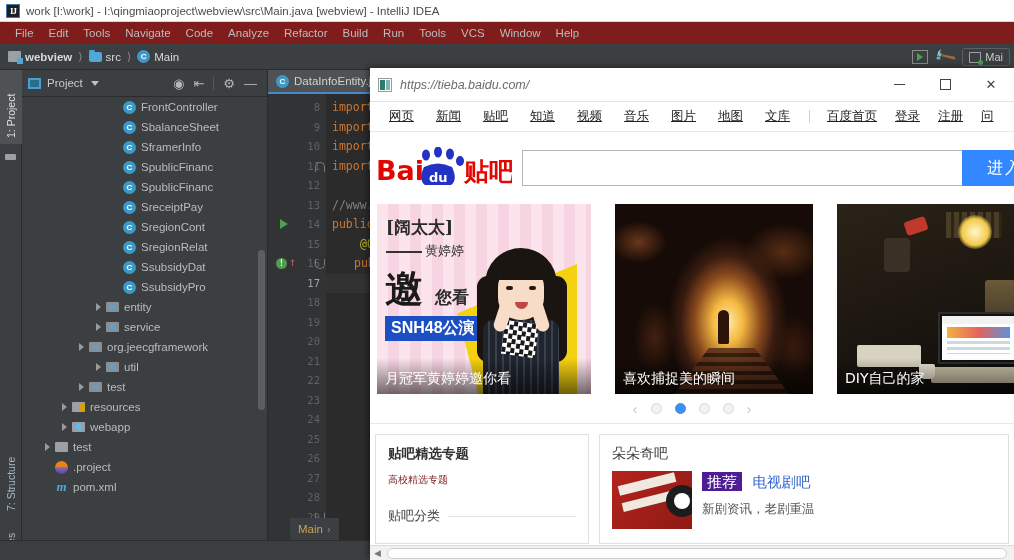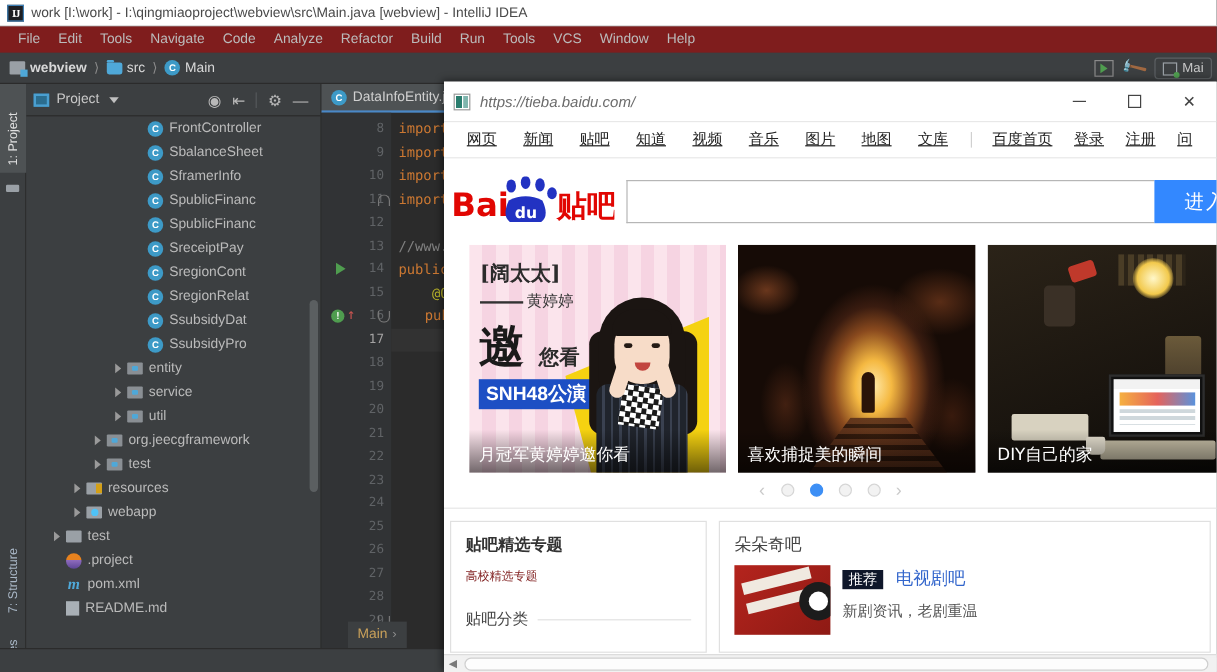--- a/index.html
+++ b/index.html
@@ -208,21 +208,21 @@
     width:440px; height:36px; border:1px solid #b6b6b6; border-right:none;
     background:#fff; outline:none; font-size:14px; padding:0 8px;
   }
   .s-btn {
     width:86px; height:36px; background:#3388ff; color:#fff; border:none;
     font-size:16px; letter-spacing:2px; cursor:pointer;
     font-family:"DejaVu Sans", sans-serif;
   }
 
   
-  .carousel { display:flex; gap:10px; padding-left:21px; height:190px; }
+  .carousel { display:flex; gap:24px; padding-left:7px; height:190px; }
   .card { position:relative; overflow:hidden; flex:0 0 auto;}
   .c1 { width:214px; }
   .c2 { width:198px; }
   .c3 { width:195px; }
   .card .cap {
     position:absolute; left:0; right:0; bottom:0; height:36px;
     background:linear-gradient(transparent, rgba(0,0,0,.55));
     color:#fff; font-size:14px; display:flex; align-items:flex-end;
     padding:0 0 6px 8px; font-family:"DejaVu Sans", sans-serif;
   }
@@ -300,21 +300,21 @@
   .bx-sub { font-size:10px; color:#7f1d1d; }
   .bx-cat { font-size:13px; color:#444; display:flex; align-items:center; gap:8px; margin-top:20px;}
   .bx-cat .ln { flex:1; height:1px; background:#e2e2e2; }
   .item { display:flex; gap:10px; }
   .item-thumb { width:80px;height:58px;background:linear-gradient(135deg,#b4241d,#8e1a14); position:relative; overflow:hidden; flex:0 0 auto;}
   .item-thumb .sl { position:absolute; left:6px; top:8px; width:58px; height:10px; background:#f0e9e0; transform:rotate(-14deg);}
   .item-thumb .sl2 { position:absolute; left:10px; top:26px; width:50px; height:9px; background:#efe8df; transform:rotate(-14deg);}
   .item-thumb .cam { position:absolute; right:-6px; top:14px; width:32px;height:32px;border-radius:50%;background:#1c1c1c;}
   .item-thumb .cam:after{content:"";position:absolute;left:8px;top:8px;width:16px;height:16px;border-radius:50%;background:#fff;}
   .item-body { padding-top:2px; }
-  .badge { background:#0f172a; color:#fff; font-size:12px; padding:1px 5px; margin-right:6px;}
+  .badge { background:#4c1d95; color:#fff; font-size:15px; padding:1px 5px; margin-right:6px;}
   .item-link { color:#3366cc; font-size:14.5px; }
   .item-desc { font-size:12.5px; color:#555; margin-top:9px;}
 
   .hscroll {
     position:absolute; left:0; right:0; bottom:0; height:15px;
     background:#f1f1f1; border-top:1px solid #dcdcdc; display:flex; align-items:center;
   }
   .hs-arr { width:15px; text-align:center; font-size:9px; color:#7a7a7a; }
   .hs-track { flex:1; height:11px; background:#f1f1f1; position:relative;}
   .hs-thumb { position:absolute; left:2px; top:0; width:620px; height:11px; background:#fdfdfd; border:1px solid #cfcfcf; border-radius:6px;}
@@ -450,33 +450,33 @@
           <div class="tnode" style="padding-left: 74px;">
             <span class="arr"></span>
             <span class="ico-pkg"></span>
             <span>entity</span>
           </div>
           <div class="tnode" style="padding-left: 74px;">
             <span class="arr"></span>
             <span class="ico-pkg"></span>
             <span>service</span>
           </div>
+          <div class="tnode" style="padding-left: 57px;">
+            <span class="arr"></span>
+            <span class="ico-pkg"></span>
+            <span>org.jeecgframework</span>
+          </div>
           <div class="tnode" style="padding-left: 74px;">
             <span class="arr"></span>
             <span class="ico-pkg"></span>
             <span>util</span>
           </div>
           <div class="tnode" style="padding-left: 57px;">
             <span class="arr"></span>
             <span class="ico-pkg"></span>
-            <span>org.jeecgframework</span>
-          </div>
-          <div class="tnode" style="padding-left: 57px;">
-            <span class="arr"></span>
-            <span class="ico-pkg"></span>
             <span>test</span>
           </div>
           <div class="tnode" style="padding-left: 40px;">
             <span class="arr"></span>
             <span class="ico-res"></span>
             <span>resources</span>
           </div>
           <div class="tnode" style="padding-left: 40px;">
             <span class="arr"></span>
             <span class="ico-web"></span>
@@ -489,25 +489,20 @@
           </div>
           <div class="tnode" style="padding-left: 23px;">
             <span class="arr hidden"></span>
             <span class="ico-ecl"></span>
             <span>.project</span>
           </div>
           <div class="tnode" style="padding-left: 23px;">
             <span class="arr hidden"></span>
             <span class="ico-m">m</span>
             <span>pom.xml</span>
-          </div>
-          <div class="tnode" style="padding-left: 23px;">
-            <span class="arr hidden"></span>
-            <span class="ico-md"></span>
-            <span>README.md</span>
           </div>
         </div>
       <div class="tree-scrollbar"></div>
     </div>
 
     <div class="editor-area">
       <div class="ed-tabs">
         <div class="ed-tab">
           <span class="icon-class">C</span>
           <span>DataInfoEntity.java</span>

